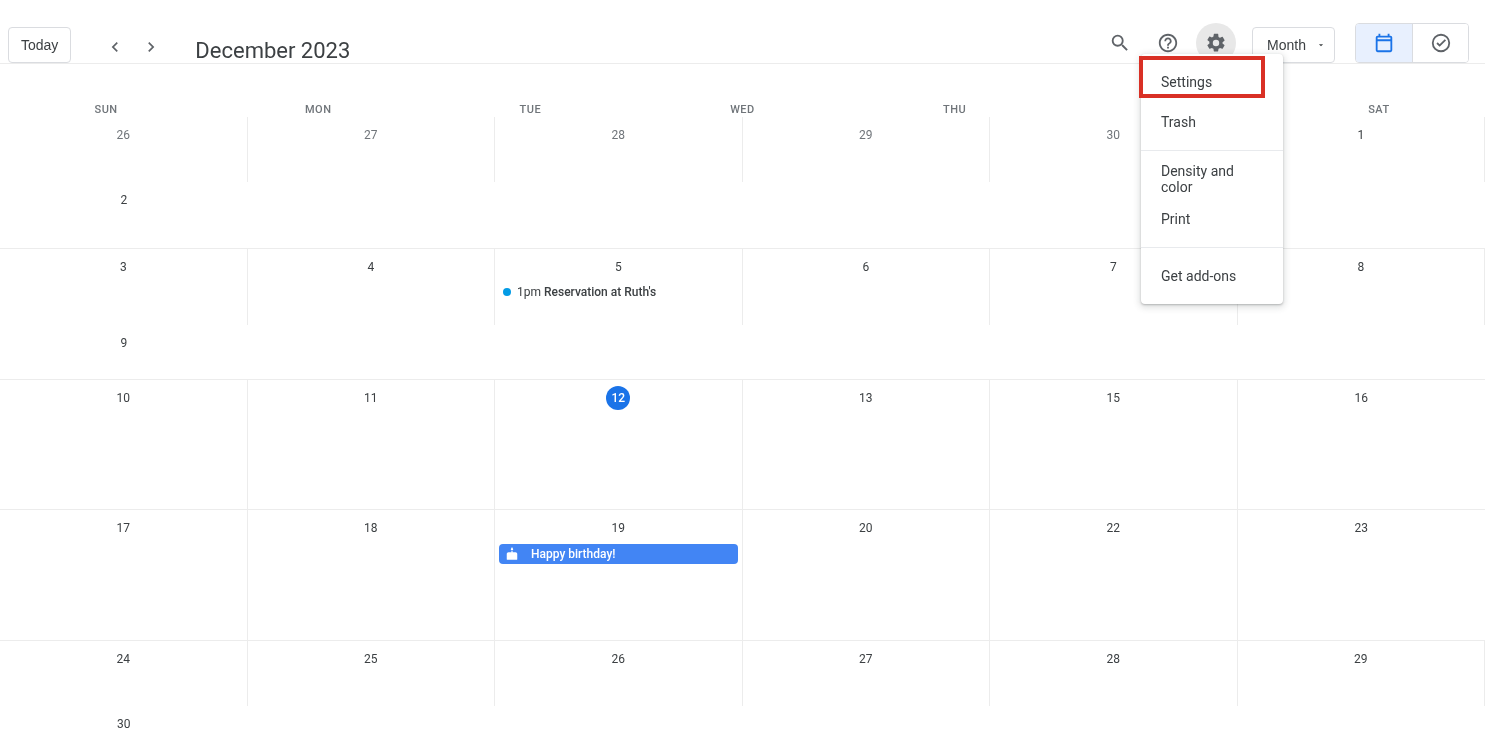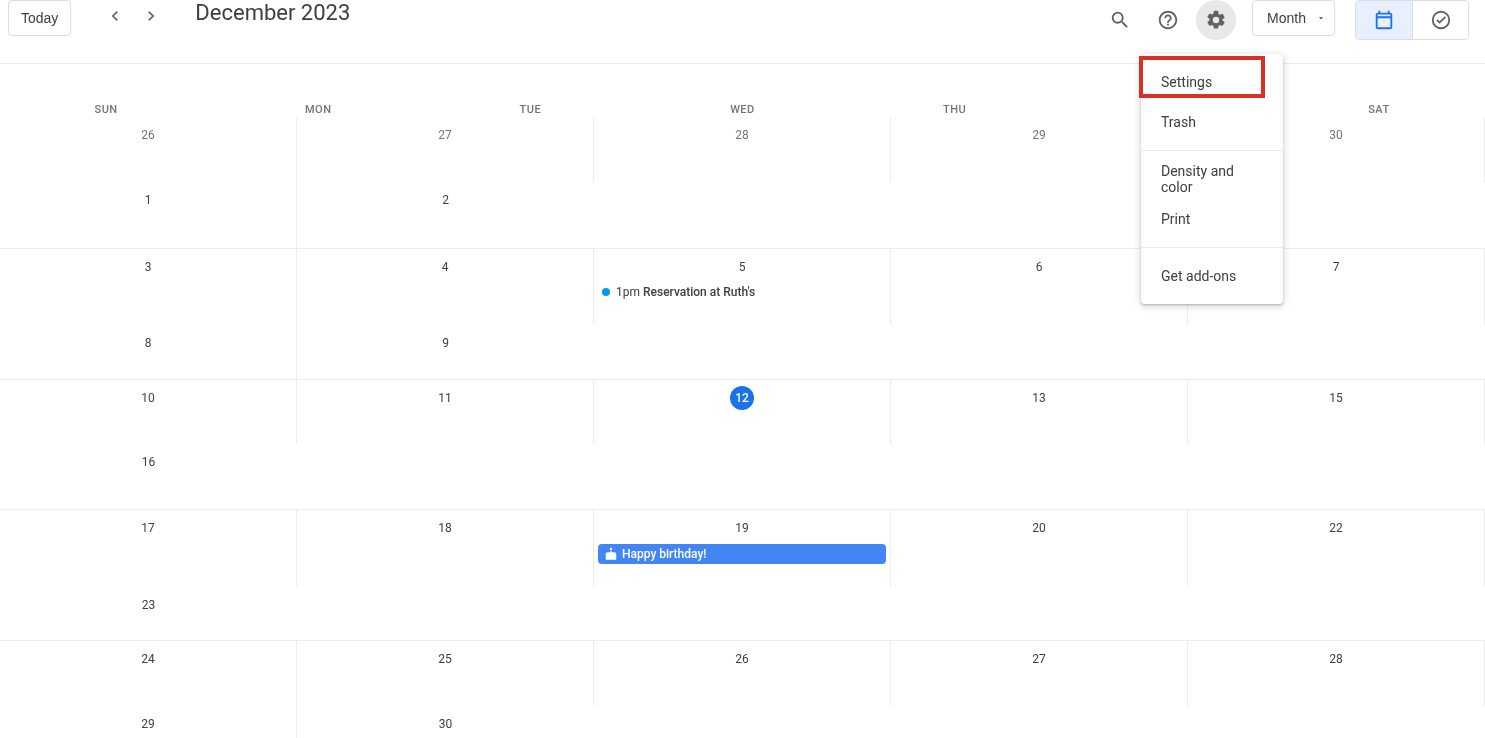--- a/index.html
+++ b/index.html
@@ -3,21 +3,21 @@
   <meta charset="utf-8">
   <style>
     * { box-sizing: border-box; margin: 0; padding: 0; }
     html, body { height:100%; width:100%; font-family: 'Google Sans', Roboto, Arial, sans-serif; background:#fff; color:#3c4043; }
     body { font-size:14px; }
 
     
     .header {
       height:64px;
       display:flex;
-      align-items:flex-start;
+      align-items:flex-end;
       padding:0 16px 0 8px;
       border-bottom:1px solid #ececec;
       gap:8px;
     }
     .today-btn {
       height:36px;
       padding:0 12px;
       border:1px solid #dadce0;
       border-radius:4px;
       background:#fff;
@@ -67,21 +67,21 @@
     .day-header-row {
       display:grid;grid-template-columns:repeat(7,1fr);height:20px;border-bottom:none;margin-top:33px;
     }
     .day-header {
       text-align:center;font-size:11px;color:#70757a;font-weight:500;padding-top:6px;letter-spacing:.5px;
     }
     .weeks {
       display:grid;grid-template-rows:repeat(5,1fr);height:calc(100% - 20px);
     }
     .week {
-      display:grid;grid-template-columns:repeat(5,1fr);border-top:1px solid #ececec;
+      display:grid;grid-template-columns:repeat(6,1fr);border-top:1px solid #ececec;
     }
     .week:first-child{border-top:none;}
     .day-cell {
       border-right:1px solid #ececec;
       padding-top:6px;
       position:relative;
       overflow:hidden;
     }
     .day-cell:last-child{border-right:none;}
     .day-num {
@@ -90,21 +90,21 @@
     .day-num.other-month{color:#70757a;}
     .day-num.today {
       width:24px;height:24px;border-radius:50%;background:#1a73e8;color:#fff;margin:0 auto;font-weight:500;
     }
     .events { margin-top:4px; padding:0 4px;}
     .event-timed {
       display:flex;align-items:center;gap:6px;font-size:12px;color:#3c4043;padding:2px 4px;border-radius:4px;cursor:pointer;white-space:nowrap;overflow:hidden;text-overflow:ellipsis;
     }
     .event-dot{width:8px;height:8px;border-radius:50%;flex-shrink:0;}
     .event-allday {
-      display:flex;align-items:center;gap:4px;font-size:12px;color:#fff;padding:3px 6px;border-radius:4px;cursor:pointer;white-space:nowrap;overflow:hidden;font-weight:500;
+      display:flex;align-items:center;gap:12px;font-size:12px;color:#fff;padding:3px 6px;border-radius:4px;cursor:pointer;white-space:nowrap;overflow:hidden;font-weight:500;
     }
 
     
     .settings-menu {
       position:absolute; top:54px; right:202px; width:142px; background:#fff; border-radius:4px;
       box-shadow:0 2px 6px 2px rgba(60,64,67,.15),0 1px 2px rgba(60,64,67,.3);
       padding:8px 0; z-index:10;
     }
     .menu-item {
       height:40px;display:flex;align-items:center;padding:0 20px;font-size:14px;color:#3c4043;cursor:pointer;

